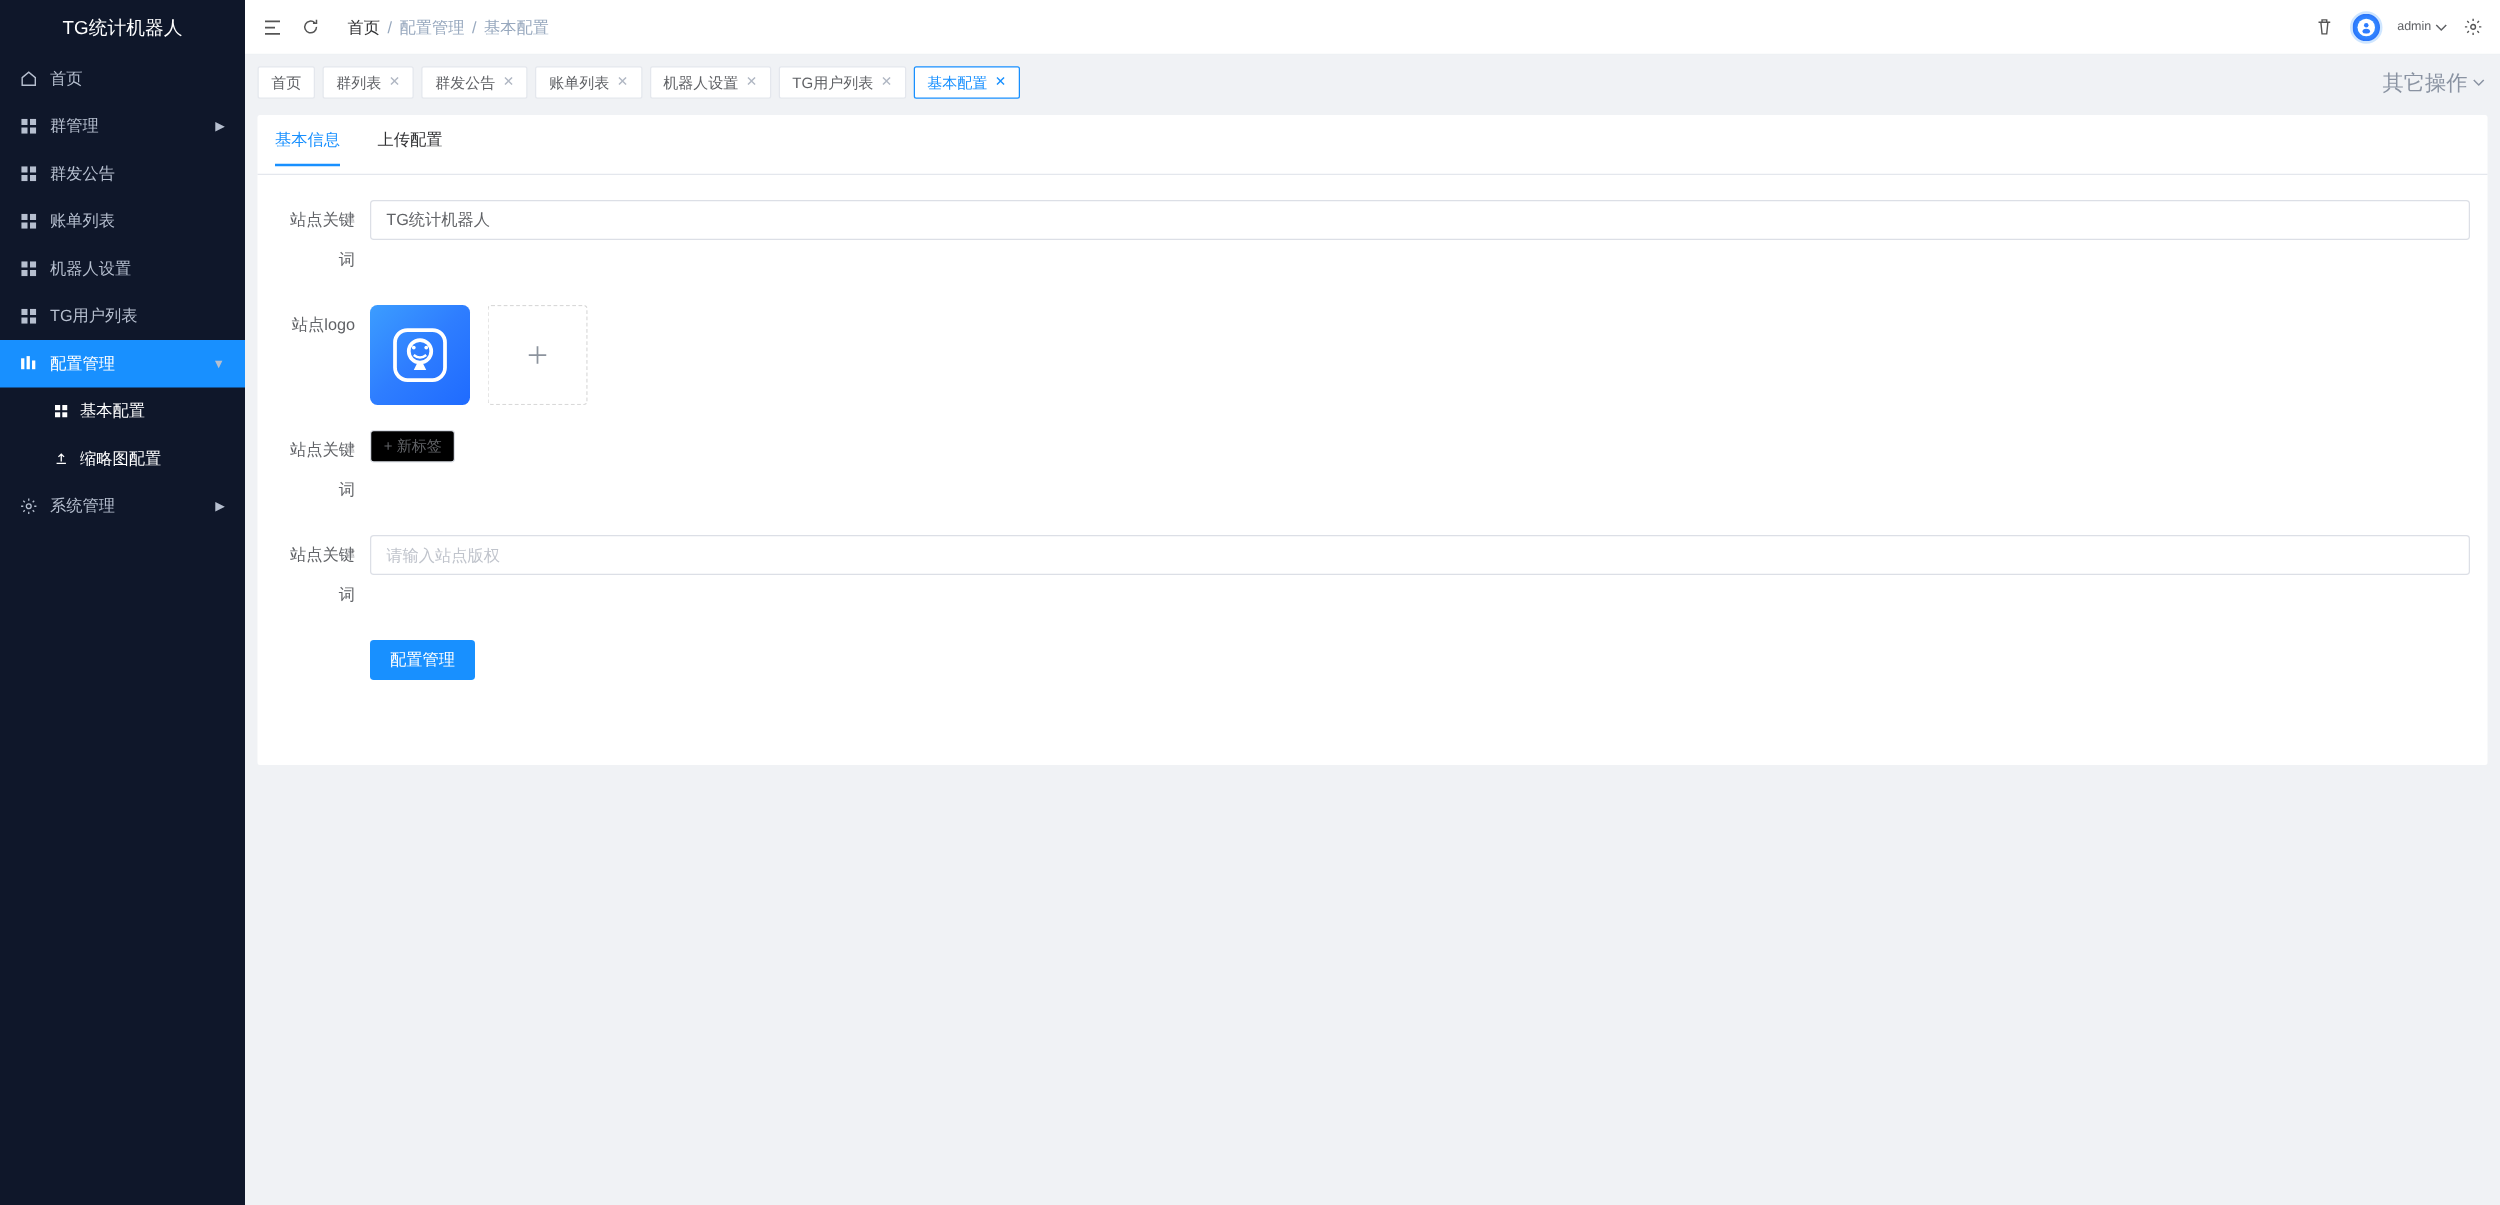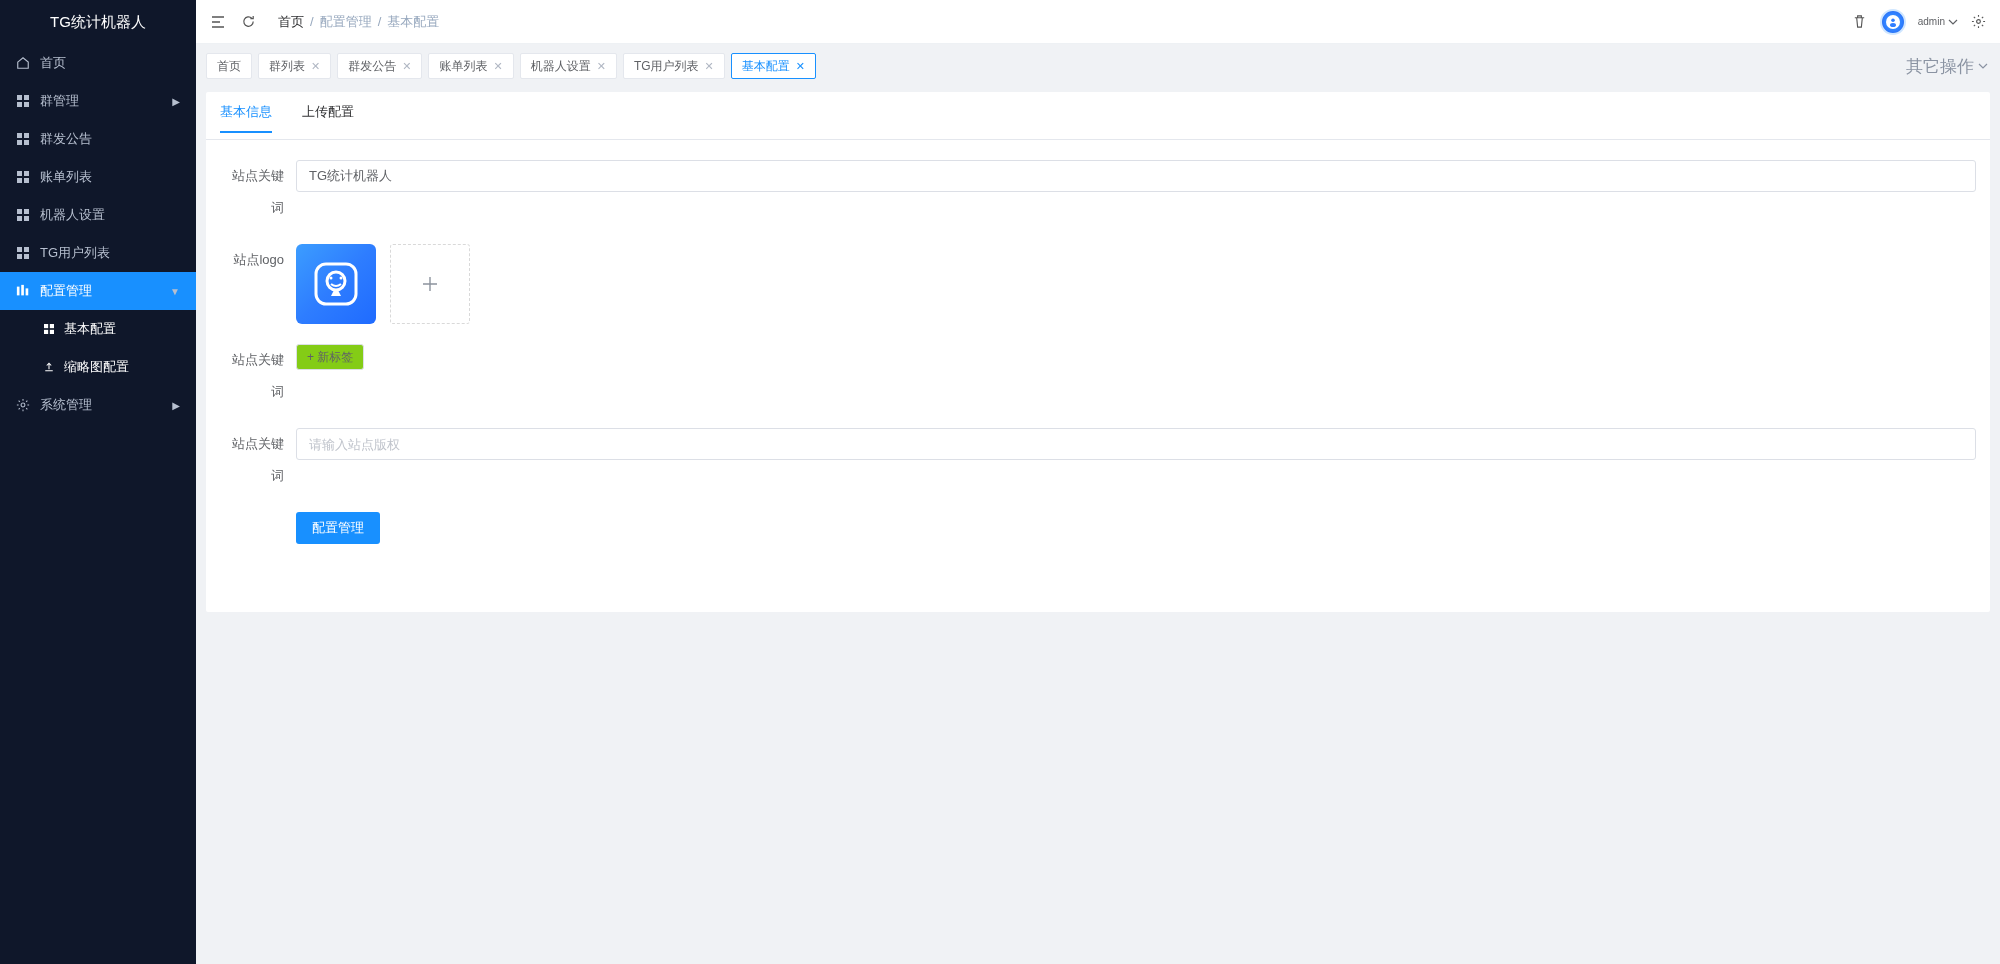--- a/index.html
+++ b/index.html
@@ -64,21 +64,21 @@
 .input, .textarea { width: 100%; border: 1px solid #dcdfe6; border-radius: 3px; background: #fff; font-size: 13px; color: #606266; padding: 0 12px; outline: none; }
 .input { height: 32px; }
 .input::placeholder, .textarea::placeholder { color: #c0c4cc; }
 .textarea { height: 52px; padding: 7px 12px; resize: vertical; font-family: inherit; }
 .textarea-wrap { position: relative; }
 .textarea-wrap::after { content: ""; position: absolute; right: 3px; bottom: 3px; width: 8px; height: 8px; background: linear-gradient(135deg, transparent 50%, #c0c4cc 50%, #c0c4cc 60%, transparent 60%, transparent 75%, #c0c4cc 75%, #c0c4cc 85%, transparent 85%); pointer-events: none; }
 .upload-group { display: flex; gap: 14px; }
 .upload-preview { width: 80px; height: 80px; border-radius: 6px; background: linear-gradient(135deg, #3c9dff 0%, #2e7dff 50%, #1f6bff 100%); display: flex; align-items: center; justify-content: center; }
 .upload-preview svg { }
 .upload-add { width: 80px; height: 80px; border: 1px dashed #d9d9d9; border-radius: 3px; display: flex; align-items: center; justify-content: center; cursor: pointer; color: #8c939d; }
-.tag-new { display: inline-flex; align-items: center; height: 26px; padding: 0 10px; border: 1px solid #dcdfe6; border-radius: 3px; font-size: 12px; color: #606266; cursor: pointer; background: #84cc16; }
+.tag-new { display: inline-flex; align-items: center; height: 26px; padding: 0 10px; border: 1px solid #dcdfe6; border-radius: 3px; font-size: 12px; color: #606266; cursor: pointer; background: #000000; }
 .btn-primary { background: #1890ff; color: #fff; border: none; border-radius: 3px; height: 32px; padding: 0 16px; font-size: 13px; cursor: pointer; }
 
 svg { display: block; }
 </style>
 </head>
 <body>
 
 <div class="app">
 
   <aside class="sidebar">

